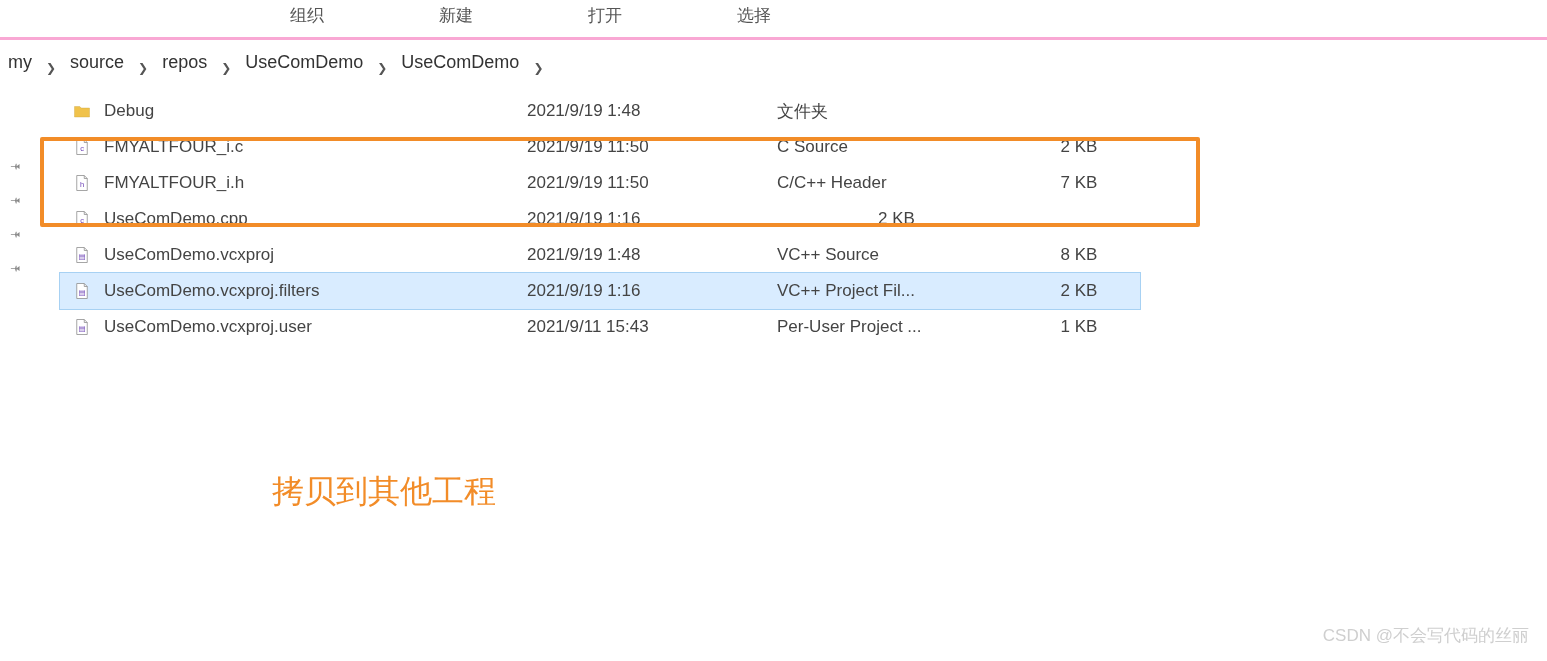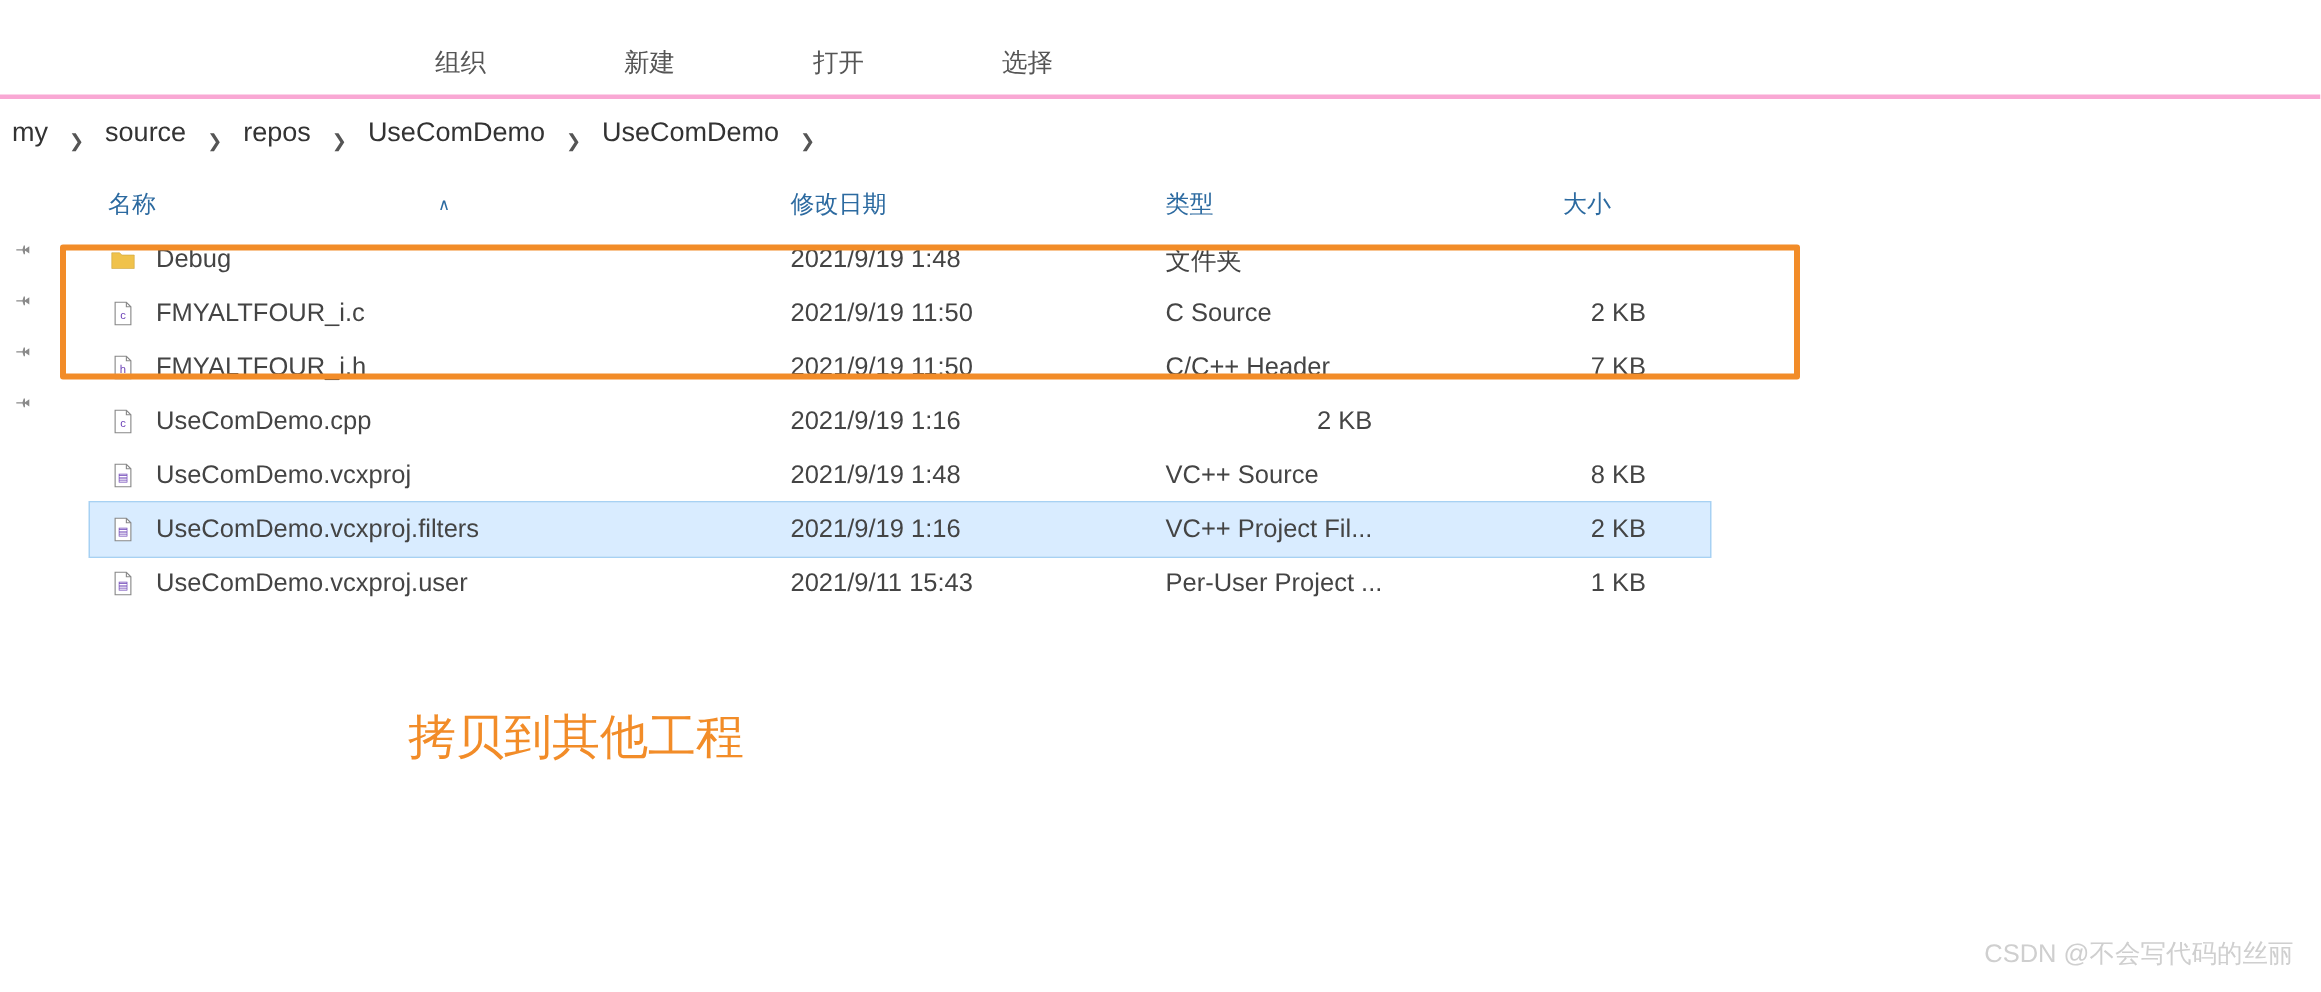--- a/index.html
+++ b/index.html
@@ -9,25 +9,24 @@
     color: #444;
     background: #fff;
     width: 1547px;
     height: 661px;
     overflow: hidden;
     position: relative;
   }
   
   .ribbon {
     display: flex;
-    gap: 92px;
+    gap: 115px;
     padding: 4px 17px 10px 290px;
     color: #555;
     font-size: 17px;
-    margin-top: 26px;
   }
   
   .crumbs {
     display: flex;
     align-items: flex-end;
     gap: 4px;
     padding: 10px 0 10px 4px;
     font-size: 18px;
     color: #333;
     border-top: 3px solid #f9a8d4;
@@ -145,29 +144,20 @@
       </svg></span>
   <span class="pin"><svg viewBox="0 0 24 24">
         <path d="M14 3l-1 6 4 4-1 1-4-2-5 5-1-1 5-5-2-4 1-1 4 4 6-1z" transform="rotate(45 12 12)"></path>
       </svg></span>
   <span class="pin"><svg viewBox="0 0 24 24">
         <path d="M14 3l-1 6 4 4-1 1-4-2-5 5-1-1 5-5-2-4 1-1 4 4 6-1z" transform="rotate(45 12 12)"></path>
       </svg></span>
 </div>
 
 <div class="files-wrap">
-  <div class="hdr-row">
-    <div class="hdr-cell">
-      <span>名称</span>
-      <span class="sort-caret" style="margin-left:180px;">∧</span>
-    </div>
-    <div class="hdr-cell">修改日期</div>
-    <div class="hdr-cell">类型</div>
-    <div class="hdr-cell">大小</div>
-  </div>
 
   <div id="rows">
       <div class="file-row">
     <div class="name-cell">
       <span class="icon-slot">
             <svg viewBox="0 0 24 24">
               <path class="folder-ic" d="M2 6h7l2 2h11v12H2z"></path>
             </svg>
           </span>
       <span>Debug</span>

